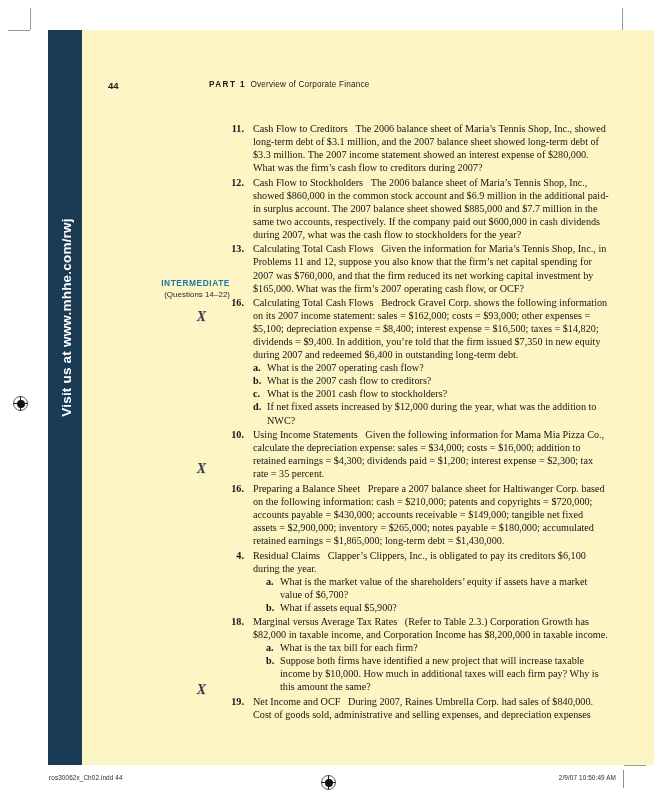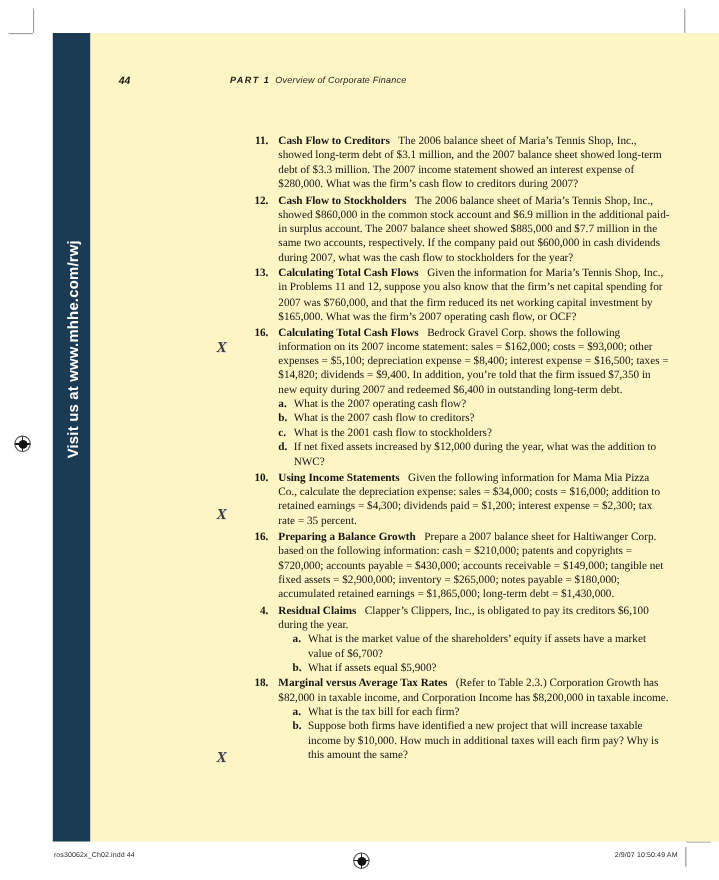--- a/index.html
+++ b/index.html
@@ -78,24 +78,23 @@
   .content {
     position: absolute;
     left: 34px; top: 0;
     right: 0; bottom: 0;
   }
 
   
   .runhead {
     position: absolute;
     left: 0;
-    top: 38px;
+    top: 50px;
     width: 100%;
     height: 14px;
-    font-style: italic;
   }
   .folio {
     position: absolute;
     left: 26px;
     top: 0;
     font-family: "Liberation Sans", sans-serif;
     font-weight: bold;
     font-size: 9.5px;
     color: #1a1a1a;
   }
@@ -173,21 +172,21 @@
   }
   .prob > .num {
     position: absolute;
     left: 0;
     top: 0;
     width: 19px;
     text-align: right;
     font-weight: bold;
   }
   .prob .lead {
-    font-weight: bold;
+    font-weight: normal;
     text-align: right;
   }
   .prob .body {
     display: inline;
   }
   .subs {
     margin: 0;
     padding: 0;
     list-style: none;
   }
@@ -261,20 +260,24 @@
 
   <div class="content">
 
     <div class="runhead">
       <div class="folio">44</div>
       <div class="runhead-part">
         <span class="pt">PART 1</span><span>&nbsp;&nbsp;</span><span class="tt">Overview of Corporate Finance</span>
       </div>
     </div>
 
+    <div class="marginnote">
+      <div class="mn-head">INTERMEDIATE</div>
+      <div class="mn-sub">(Questions 14–22)</div>
+    </div>
 
     <div class="xlicon" style="left:112px; top:280px;">X</div>
     <div class="xlicon" style="left:112px; top:432px;">X</div>
     <div class="xlicon" style="left:112px; top:653px;">X</div>
 
     <div class="problems">
 
       <div class="prob">
         <span class="num">11.</span>
         <span class="lead">Cash Flow to Creditors</span>
@@ -306,21 +309,21 @@
       </div>
 
       <div class="prob">
         <span class="num">10.</span>
         <span class="lead">Using Income Statements</span>
         <span>&nbsp;&nbsp;</span><span class="body">Given the following information for Mama Mia Pizza Co., calculate the depreciation expense: sales = $34,000; costs = $16,000; addition to retained earnings = $4,300; dividends paid = $1,200; interest expense = $2,300; tax rate = 35 percent.</span>
       </div>
 
       <div class="prob">
         <span class="num">16.</span>
-        <span class="lead">Preparing a Balance Growth</span>
+        <span class="lead">Preparing a Balance Sheet</span>
         <span>&nbsp;&nbsp;</span><span class="body">Prepare a 2007 balance sheet for Haltiwanger Corp. based on the following information: cash = $210,000; patents and copyrights = $720,000; accounts payable = $430,000; accounts receivable = $149,000; tangible net fixed assets = $2,900,000; inventory = $265,000; notes payable = $180,000; accumulated retained earnings = $1,865,000; long-term debt = $1,430,000.</span>
       </div>
 
       <div class="prob">
         <span class="num">4.</span>
         <span class="lead">Residual Claims</span>
         <span>&nbsp;&nbsp;</span><span class="body">Clapper’s Clippers, Inc., is obligated to pay its creditors $6,100 during the year.</span>
         <ul class="subs indent-sub">
           <li><span class="sl">a.</span><span>What is the market value of the shareholders’ equity if assets have a market value of $6,700?</span></li>
           <li><span class="sl">b.</span><span>What if assets equal $5,900?</span></li>
@@ -330,20 +333,25 @@
       <div class="prob">
         <span class="num">18.</span>
         <span class="lead">Marginal versus Average Tax Rates</span>
         <span>&nbsp;&nbsp;</span><span class="body">(Refer to Table 2.3.) Corporation Growth has $82,000 in taxable income, and Corporation Income has $8,200,000 in taxable income.</span>
         <ul class="subs indent-sub">
           <li><span class="sl">a.</span><span>What is the tax bill for each firm?</span></li>
           <li><span class="sl">b.</span><span>Suppose both firms have identified a new project that will increase taxable income by $10,000. How much in additional taxes will each firm pay? Why is this amount the same?</span></li>
         </ul>
       </div>
 
+      <div class="prob">
+        <span class="num">19.</span>
+        <span class="lead">Net Income and OCF</span>
+        <span>&nbsp;&nbsp;</span><span class="body">During 2007, Raines Umbrella Corp. had sales of $840,000. Cost of goods sold, administrative and selling expenses, and depreciation expenses</span>
+      </div>
 
     </div>
   </div>
 </div>
 
 <div class="slug">
   <div class="slug-left">ros30062x_Ch02.indd   44</div>
   <div class="slug-right">2/9/07   10:50:49 AM</div>
   <div class="slug-rule"></div>
 </div>

